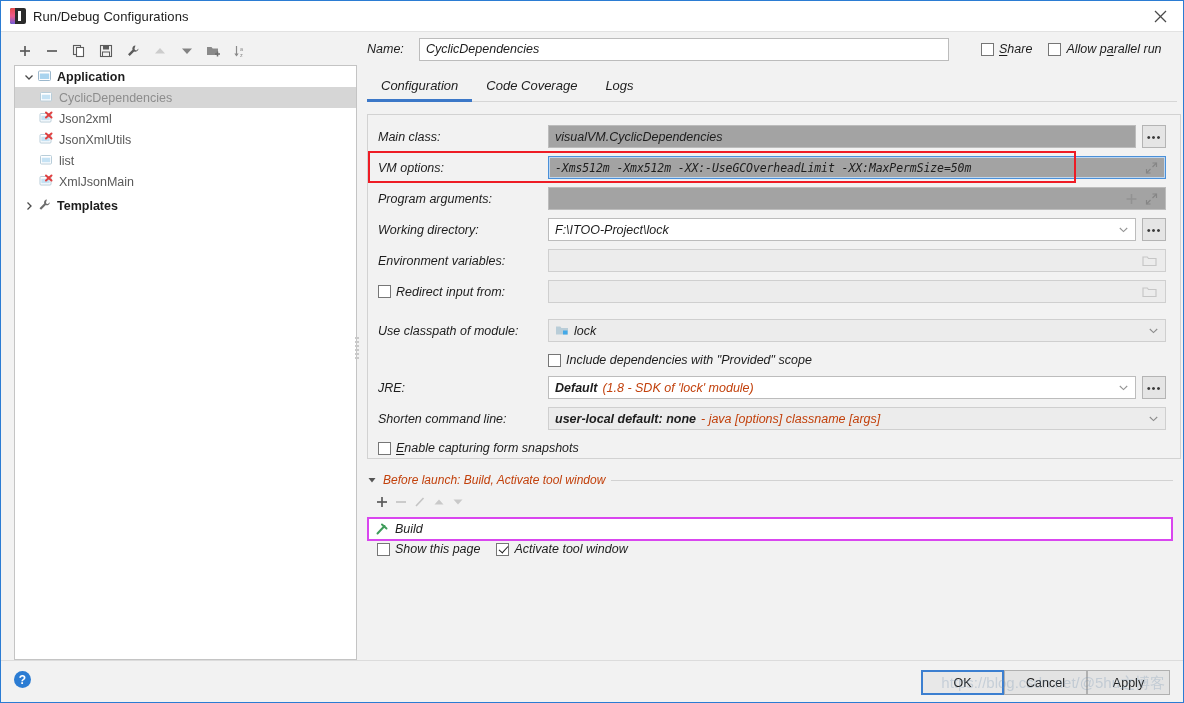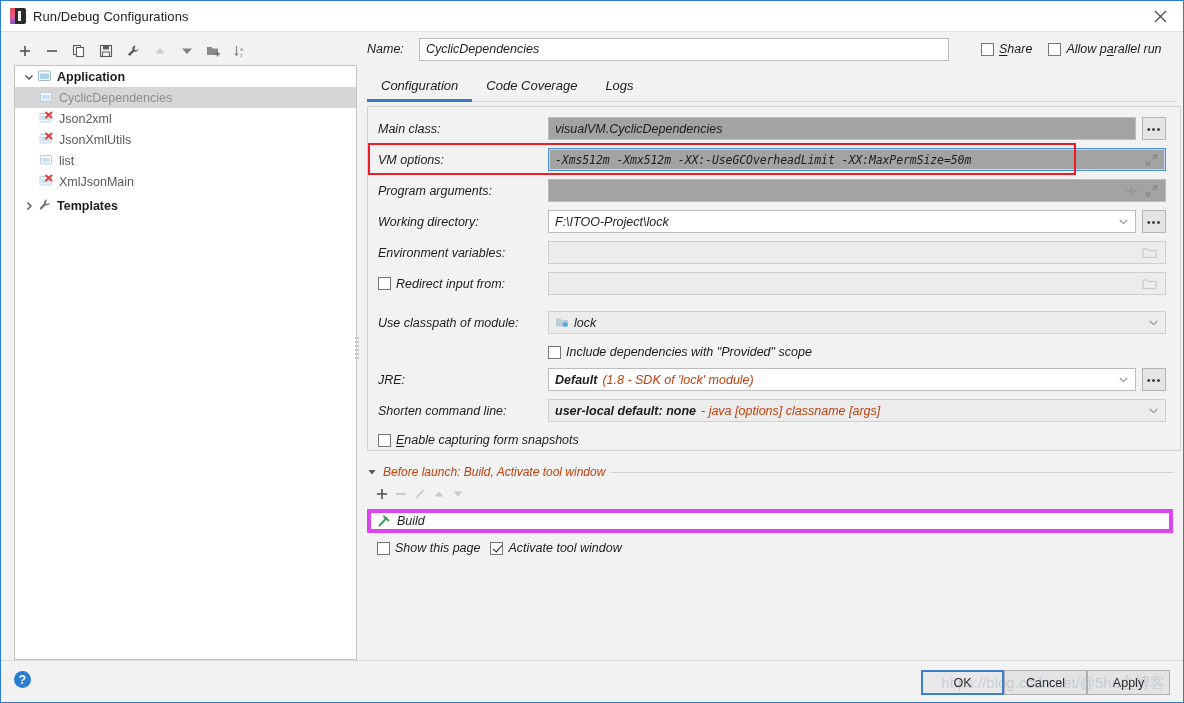--- a/index.html
+++ b/index.html
@@ -143,21 +143,21 @@
     padding: 0 14px; height: 30px; line-height: 30px;
     font-size: 13px; color: #1d1d1d; cursor: default;
     position: relative;
   }
   .tab.active::after {
     content: ""; position: absolute; left: 0; right: 0; bottom: -1px;
     height: 3px; background: #3c78c8;
   }
 
   .panel {
-    margin-top: 4px;
+    margin-top: 12px;
     width: 814px; height: 345px;
     background: #f2f2f2;
     border: 1px solid #d2d2d2;
     padding: 9px 10px 0 10px;
     position: relative;
   }
   .frow { display: flex; align-items: center; height: 25px; margin-bottom: 6px; }
   .frow .flabel { width: 170px; font-size: 12.5px; flex: 0 0 auto; }
   .fieldwrap { position: relative; display: flex; align-items: center; }
 
@@ -204,24 +204,24 @@
     pointer-events: none;
   }
 
   
   .before-launch { margin-top: 14px; width: 806px; }
   .bl-header { display: flex; align-items: center; gap: 6px; }
   .bl-title { font-size: 12px; color: #c2410c; white-space: nowrap; }
   .bl-line { flex: 1 1 auto; height: 1px; background: #d2d2d2; }
   .bl-toolbar { display: flex; align-items: center; gap: 5px; height: 28px; padding-left: 8px; margin-top: 2px; }
   .bl-list {
-    height: 24px; background: #ffffff; border: 4px solid #d946ef;
+    height: 24px; background: #ffffff; border: 2px solid #d946ef;
     display: flex; align-items: center; padding-left: 6px; gap: 6px;
   }
-  .bl-foot { display: flex; align-items: center; gap: 14px; margin-top: 8px; padding-left: 10px; }
+  .bl-foot { display: flex; align-items: center; gap: 20px; margin-top: 1px; padding-left: 10px; }
 
   
   .footer {
     position: absolute; left: 0; bottom: 0;
     width: 1182px; height: 42px;
     background: #f2f2f2;
     border-top: 1px solid #dcdcdc;
   }
   .help-btn {
     position: absolute; left: 13px; top: 10px;

